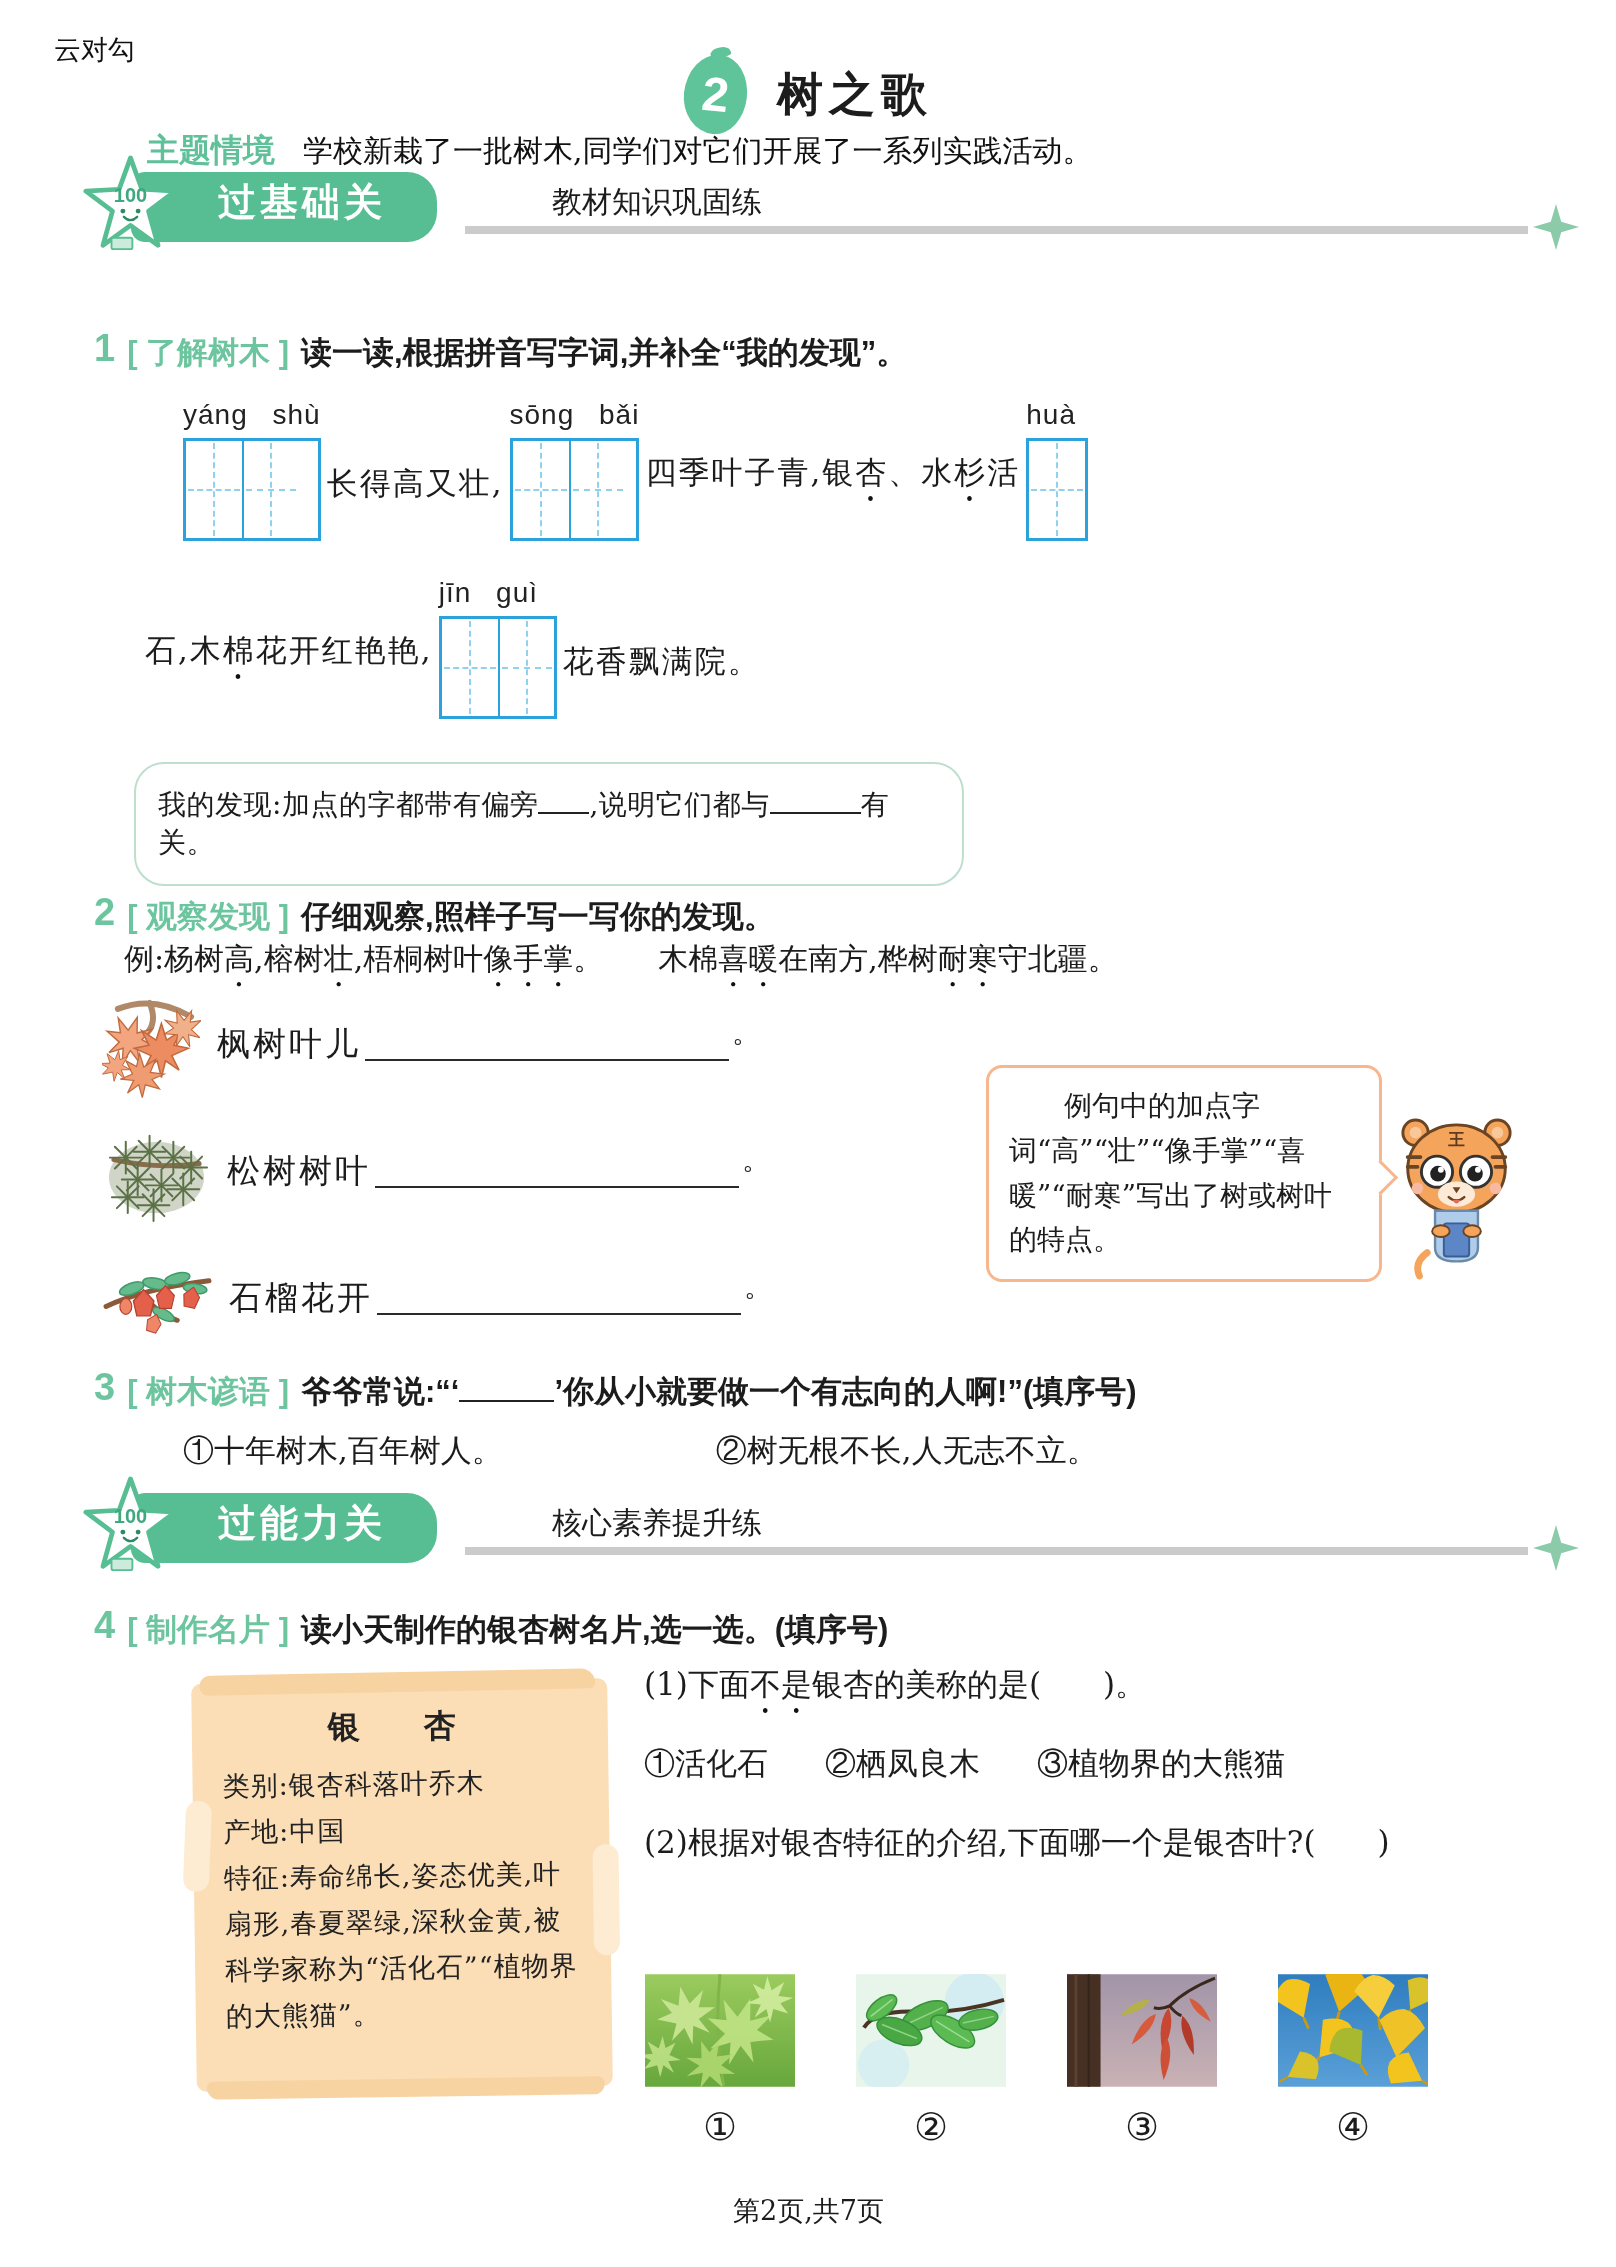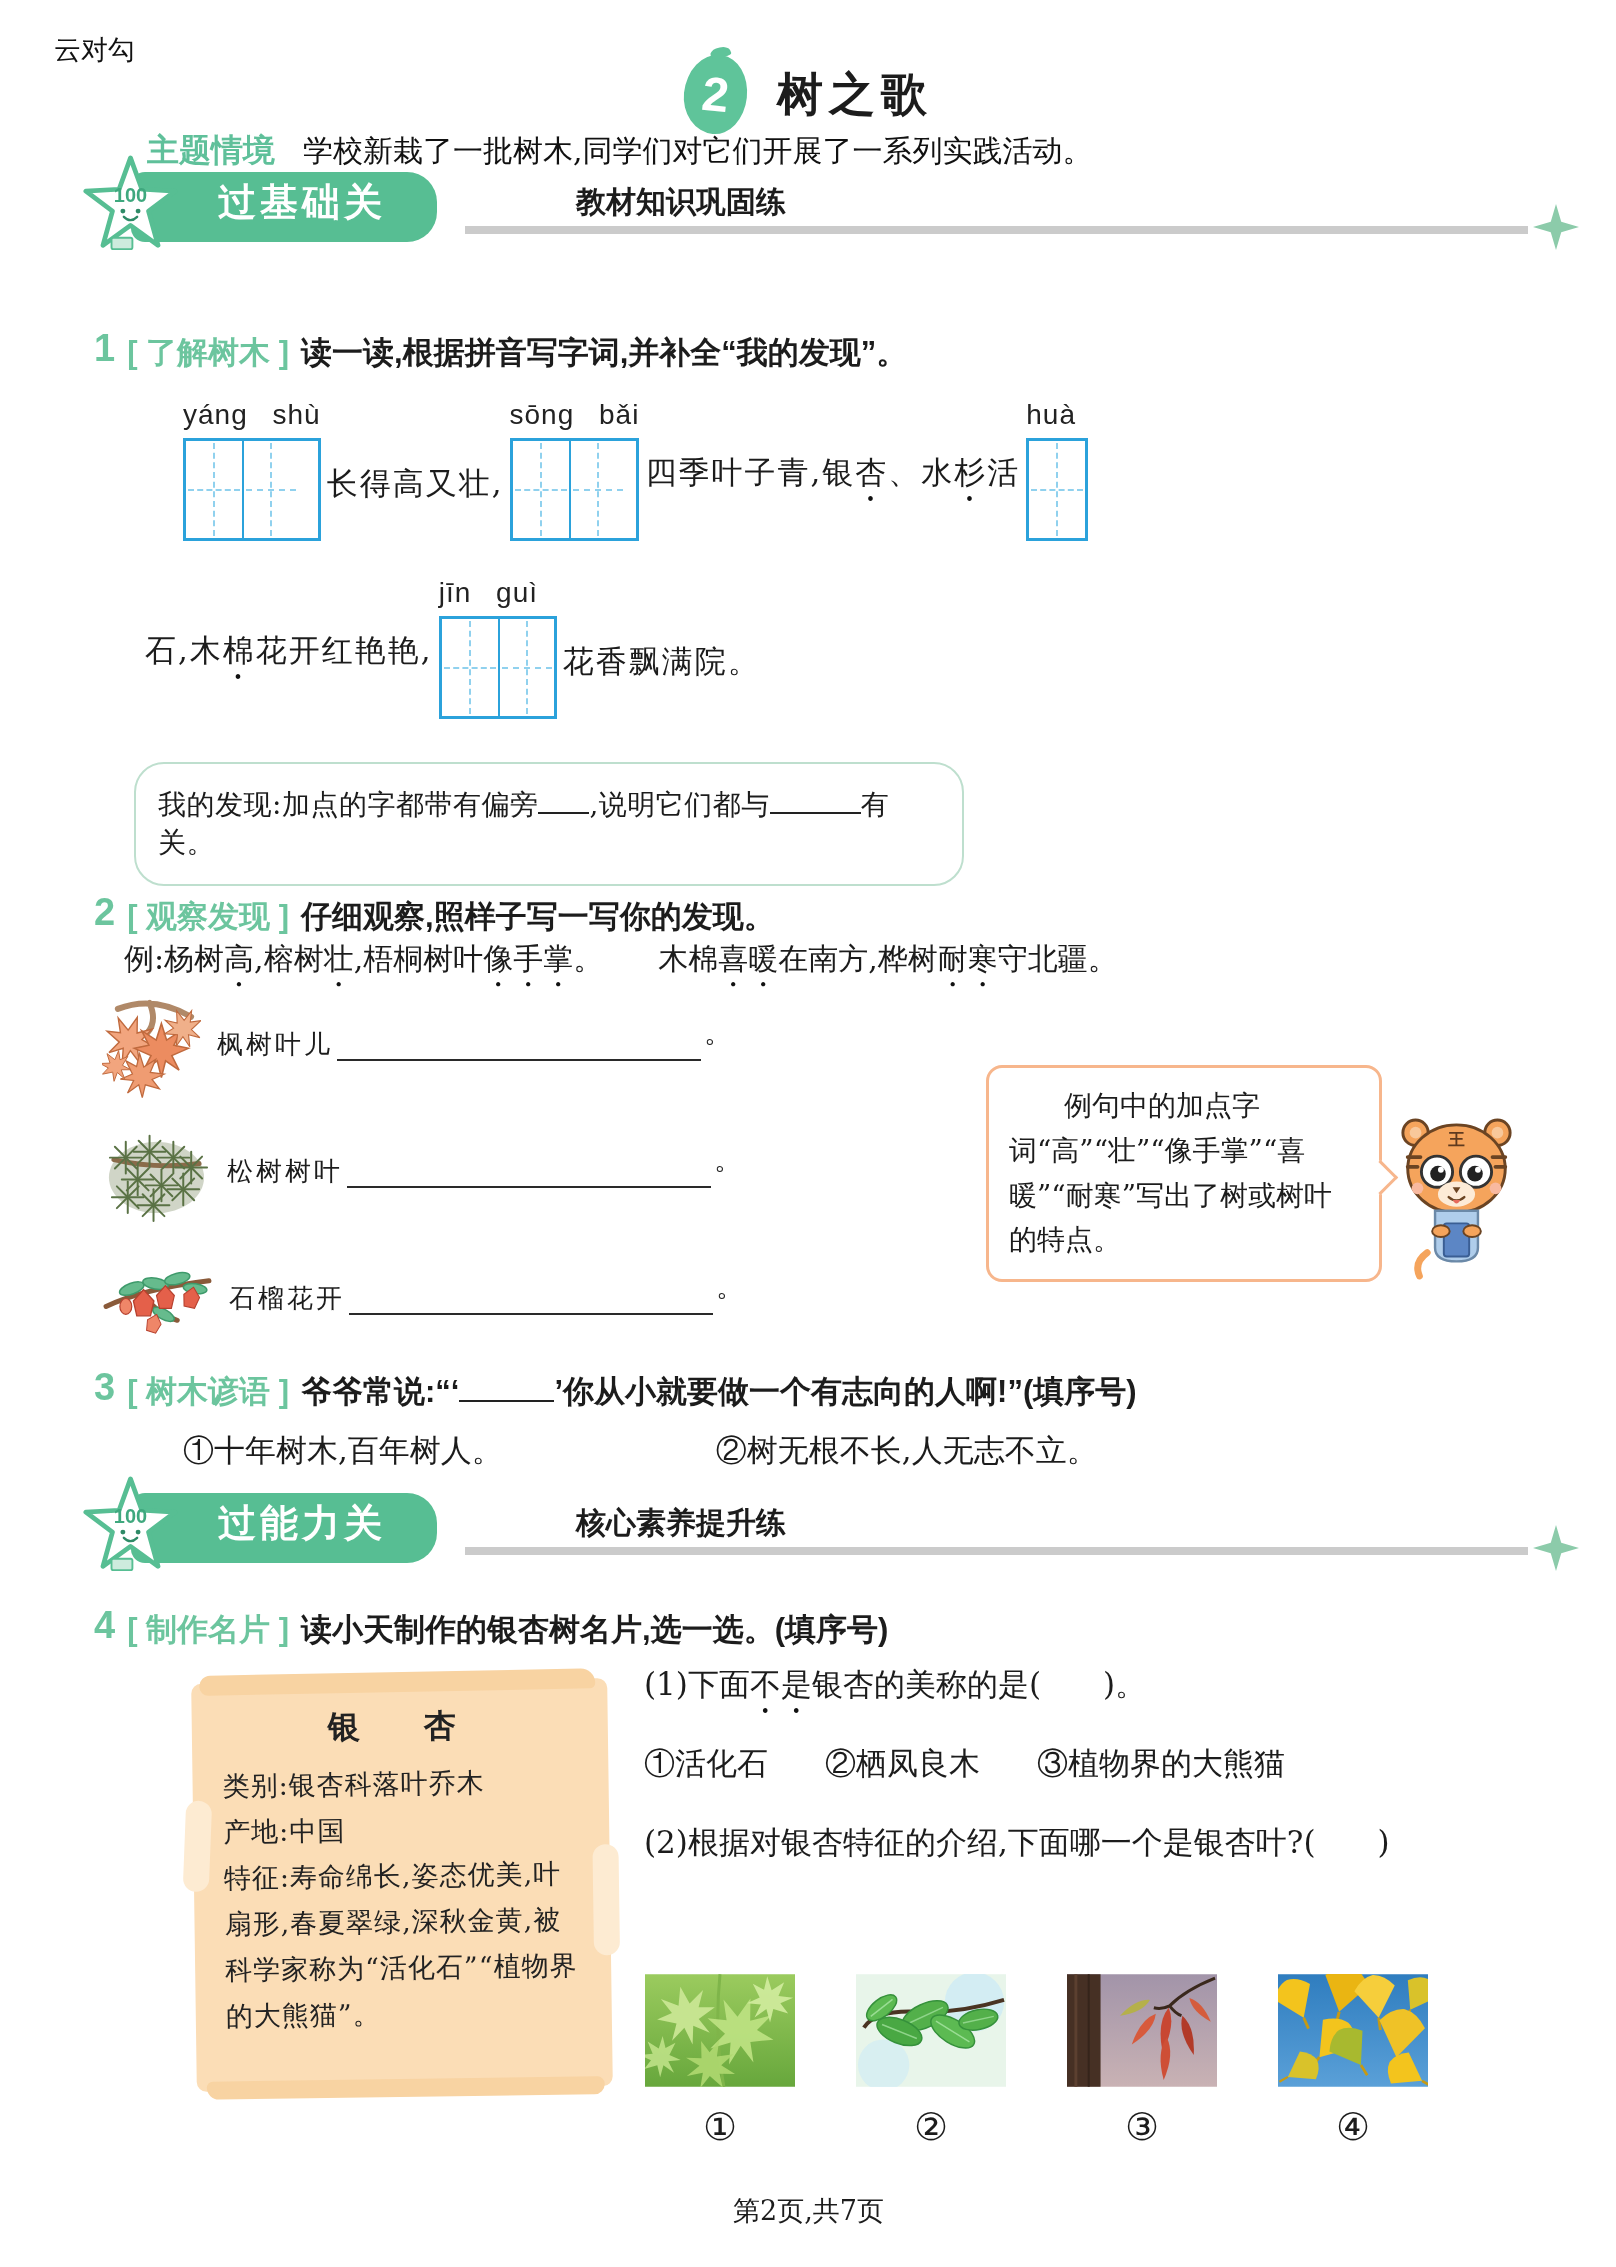--- a/index.html
+++ b/index.html
@@ -29,21 +29,21 @@
 .theme-label { font-size:32px; font-weight:700; color:#5FC09A; }
 .theme-text { font-size:30px; color:#111; }
 
 
 .section { position:absolute; left:0; width:100%; height:69px; }
 .sec1 { top:170px; } .sec2 { top:1491px; }
 .badge { position:absolute; left:131px; top:2px; height:70px; background:#57BE93;
   border-radius:14px 30px 30px 14px; color:#fff; font-size:38px; font-weight:700; line-height:61px;
   padding:0 51px 0 87px; letter-spacing:4px; }
 .star-mascot { position:absolute; left:83px; top:-16px; z-index:2; }
-.subtitle { position:absolute; left:552px; top:12px; font-size:30px; font-weight:700;margin-left:24px; }
+.subtitle { position:absolute; left:552px; top:12px; font-size:30px; font-weight:400; }
 .secline { position:absolute; left:465px; right:89px; top:56px; height:8px; background:#CBCBCB; }
 .sparkle { position:absolute; right:38px; top:34px; }
 
 
 .q { position:absolute; display:flex; align-items:flex-start; gap:12px; white-space:nowrap; }
 .qno { font-size:38px; font-weight:700; color:#6CC59E; line-height:1; padding-top:2px; }
 .qtag { font-size:31px; font-weight:600; color:#6CC59E; padding-top:5px; }
 .qstem { font-size:31px; font-weight:700; padding-top:5px; }
 
 
@@ -64,21 +64,21 @@
   border-radius:30px; padding:22px 22px; font-size:28px; letter-spacing:0.5px; }
 .ul { display:inline-block; border-bottom:2px solid #222; height:0.95em; }
 .ul-a { width:51px; } .ul-b { width:91px; } .ul-q3 { width:95px; }
 
 
 .ex { position:absolute; top:939px; left:124px; font-size:30px; white-space:nowrap; }
 .ex .gap { display:inline-block; width:55px; }
 .rows { position:absolute; top:986px; left:102px; width:792px; }
 .row { display:flex; align-items:center; height:117px; margin-bottom:10px; }
 .row-art { flex:none; }
-.row-label { font-size:26px; margin-left:16px; letter-spacing:3px; white-space:nowrap; }
+.row-label { font-size:33px; margin-left:16px; letter-spacing:3px; white-space:nowrap; }
 .row-line { width:364px; border-bottom:2px solid #2a2a2a; height:32px; margin-left:4px; flex:none; }
 .row-period { font-size:28px; margin-left:3px; position:relative; top:-12px; }
 
 
 .bubble-wrap { position:absolute; top:1065px; left:986px; display:flex; align-items:flex-start; }
 .bubble { width:396px; background:#fff; border:3px solid #F7B68C; border-radius:16px;
   padding:16px 20px; font-size:28px; line-height:1.6; text-indent:55px; position:relative; }
 .bubble::after { content:""; position:absolute; right:-14px; top:97px; width:22px; height:22px;
   background:#fff; border-top:3px solid #F7B68C; border-right:3px solid #F7B68C; transform:rotate(45deg); }
 .tiger { margin-left:16px; margin-top:51px; flex:none; }

